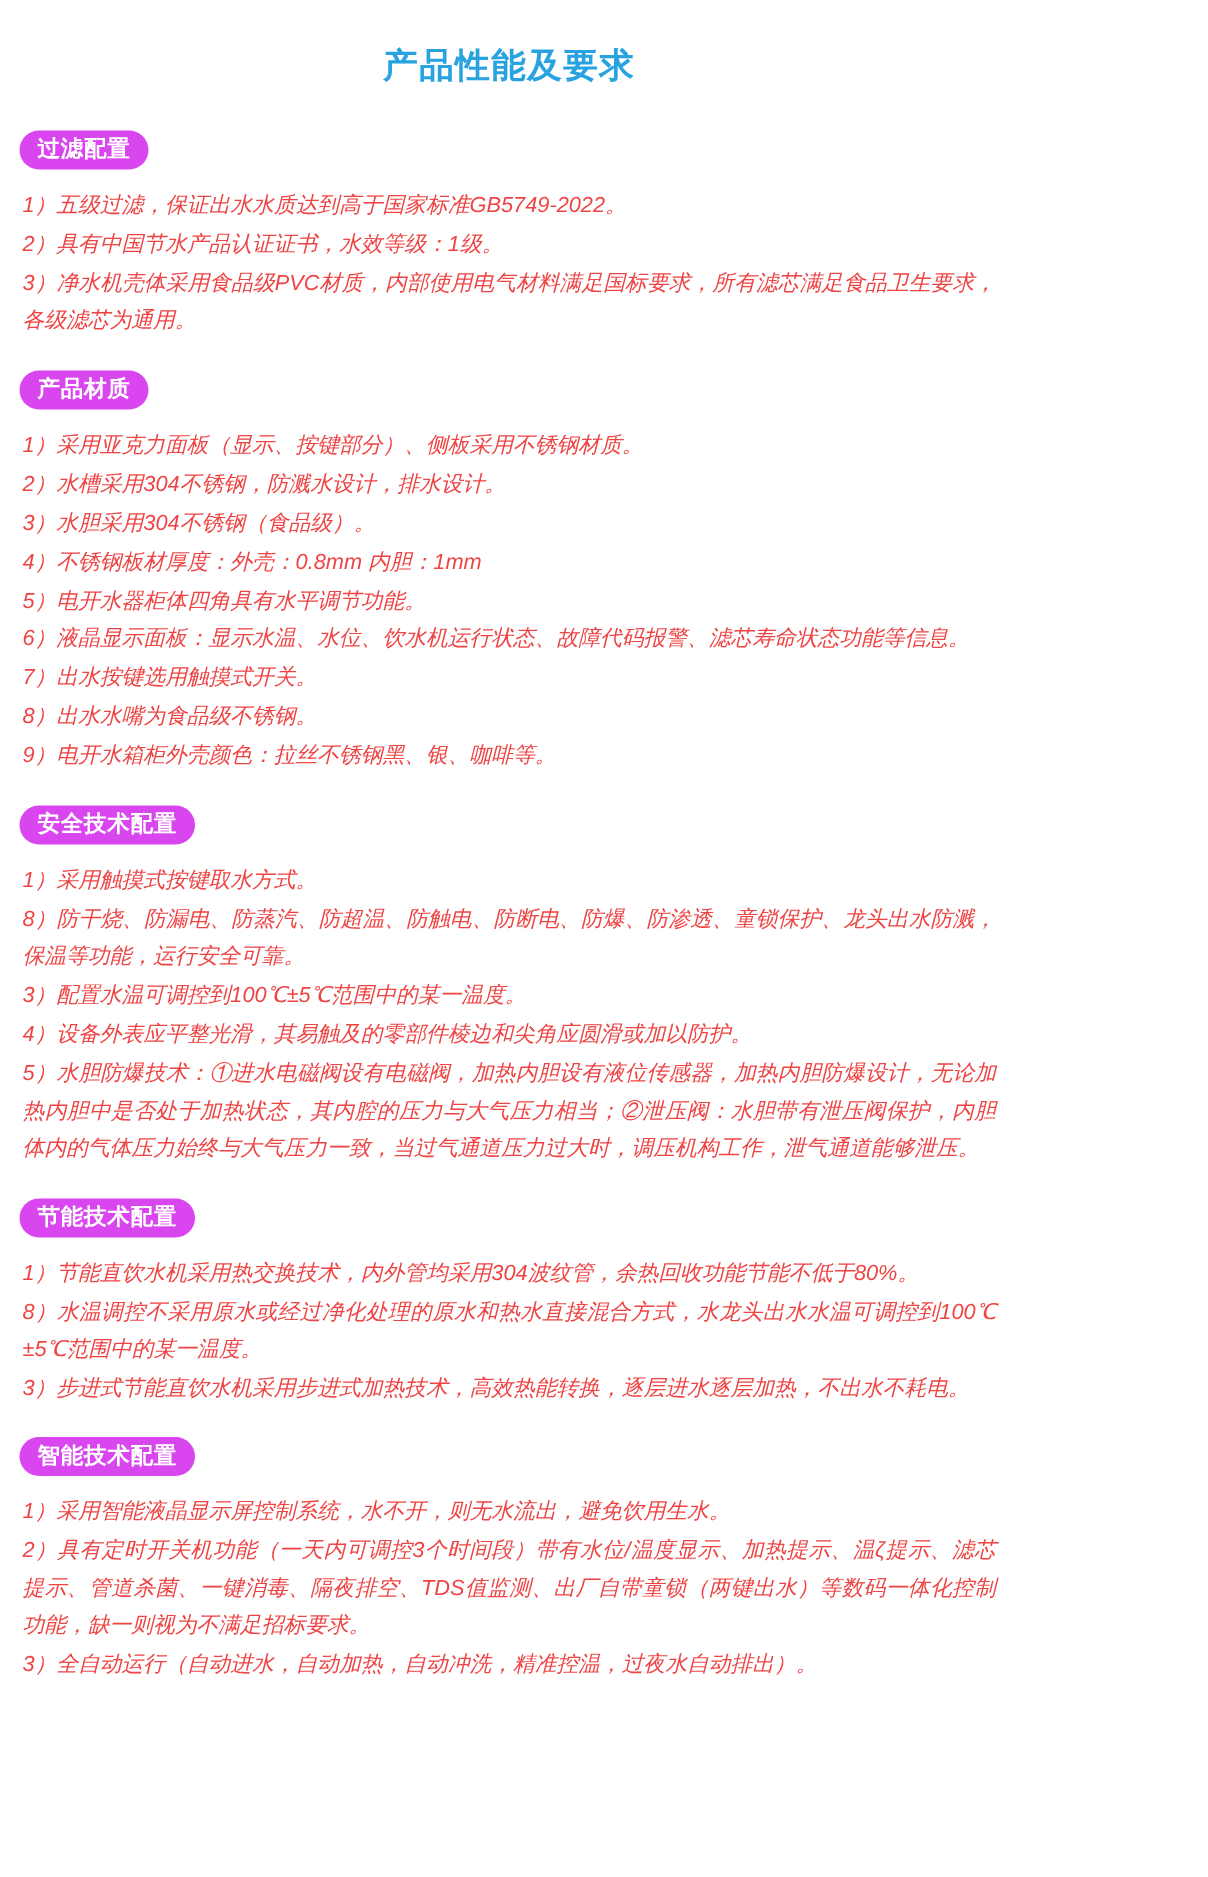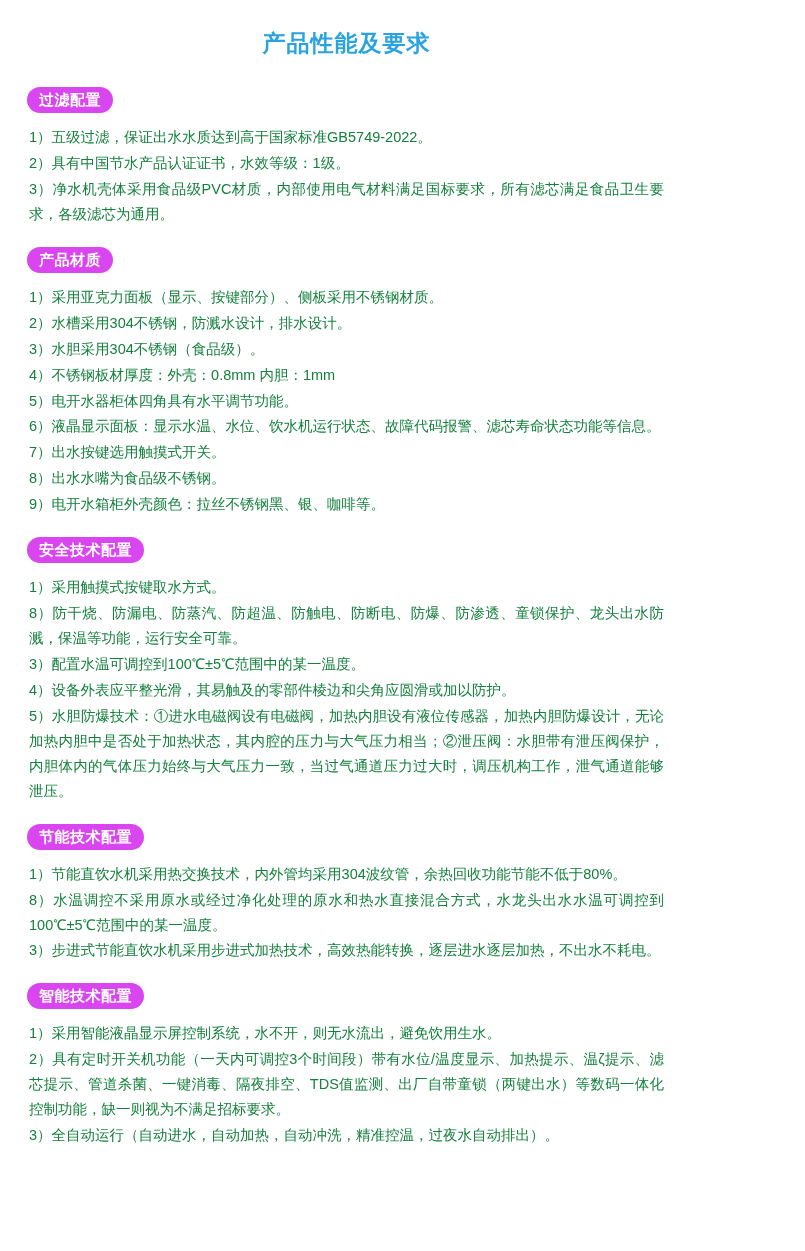--- a/index.html
+++ b/index.html
@@ -11,21 +11,21 @@
     min-height: 1251px;
     background: #ffffff;
     font-family: "Liberation Sans", sans-serif;
     color: #3d3d3d;
   }
   .page {
     position: relative;
     width: 693px;
     min-height: 1251px;
     box-sizing: border-box;
-    padding: 0 27px 24px 27px;
+    padding: 0 27px 24px 13px;
   }
   .page-title {
     text-align: center;
     color: #29a3e0;
     font-size: 23px;
     font-weight: bold;
     letter-spacing: 1px;
     padding-top: 28px;
     padding-bottom: 8px;
   }
@@ -46,23 +46,24 @@
     line-height: 1;
     letter-spacing: 0.5px;
   }
   .section-body {
     margin-top: 12px;
     padding: 0 2px;
   }
   .item {
     font-size: 14.5px;
     line-height: 1.72;
-    color: #15803d;
+    color: #ef4444;
     margin-bottom: 1px;
     text-align: justify;
+    font-style: italic;
   }
 </style>
 </head>
 <body>
 
 <div class="page">
 
   <div class="page-title">产品性能及要求</div>
 
   <div class="section">

